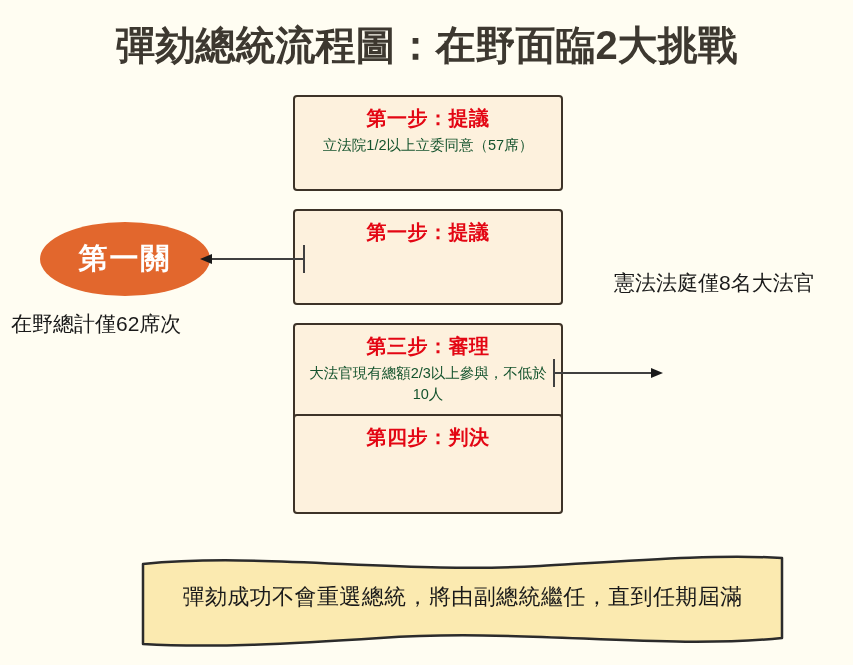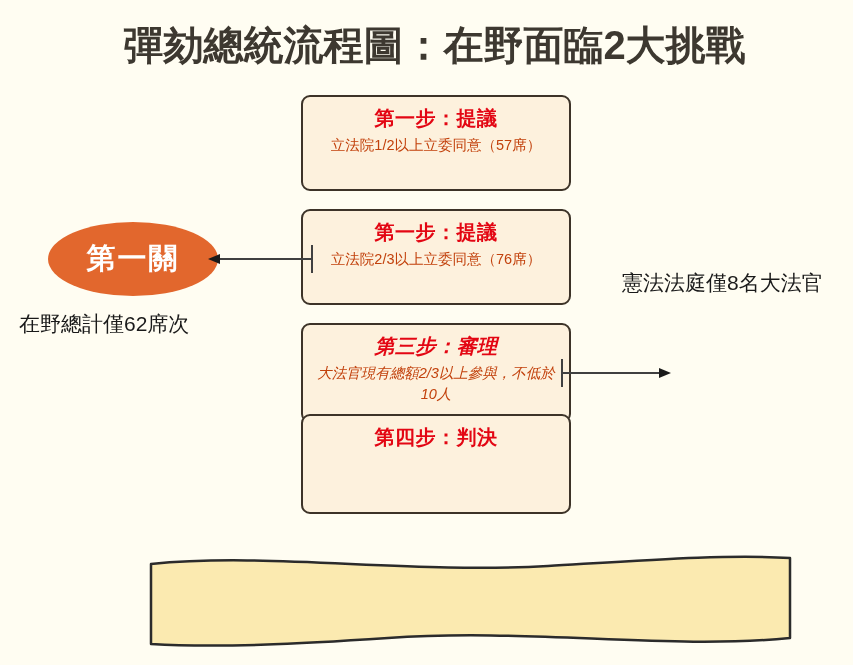--- a/index.html
+++ b/index.html
@@ -11,21 +11,20 @@
     width: 853px;
     height: 665px;
     background: #fffdf2;
     font-family: "Liberation Sans", "DejaVu Sans", sans-serif;
     overflow: hidden;
   }
   #canvas {
     position: relative;
     width: 728px;
     height: 665px;
-    margin-left: 8px;
   }
 
   
   .title {
     position: absolute;
     left: 0;
     top: 22px;
     width: 853px;
     text-align: center;
     font-size: 40px;
@@ -37,43 +36,43 @@
   }
 
   
   .step-box {
     position: absolute;
     left: 293px;
     width: 270px;
     box-sizing: border-box;
     background: #fdf1dd;
     border: 2px solid #3d3328;
-    border-radius: 9px;
+    border-radius: 4px;
     padding: 8px 10px 6px 10px;
   }
   .step-title {
     color: #e30613;
     font-weight: bold;
     font-size: 20px;
     text-align: center;
     line-height: 1.35;
     letter-spacing: 0.5px;
   }
   .step-desc {
-    color: #c2410c;
+    color: #14532d;
     font-size: 14.5px;
     line-height: 1.45;
     margin-top: 3px;
   }
   .step-desc.centered { text-align: center; }
   .step-desc.left { text-align: center; }
 
   #box-1 { top: 95px;  height: 96px; }
   #box-2 { top: 209px; height: 96px; }
-  #box-3 { top: 323px; height: 100px; font-style: italic; }
+  #box-3 { top: 323px; height: 100px; }
   #box-4 { top: 414px; height: 100px; }
 
   
   .gate {
     position: absolute;
     display: flex;
     align-items: center;
     justify-content: center;
     background: #e2672d;
     border-radius: 50%;
@@ -131,21 +130,20 @@
 
   <div class="title">彈劾總統流程圖：在野面臨2大挑戰</div>
 
   <div class="step-box" id="box-1">
     <div class="step-title">第一步：提議</div>
     <div class="step-desc centered">立法院1/2以上立委同意（57席）</div>
   </div>
 
   <div class="step-box" id="box-2">
     <div class="step-title">第一步：提議</div>
-    <div class="step-desc centered">立法院2/3以上立委同意（76席）</div>
   </div>
 
   <div class="step-box" id="box-3">
     <div class="step-title">第三步：審理</div>
     <div class="step-desc left">大法官現有總額2/3以上參與，不低於10人</div>
   </div>
 
   <div class="step-box" id="box-4">
     <div class="step-title">第四步：判決</div>
   </div>
@@ -168,15 +166,16 @@
     <line x1="2" y1="16" x2="101" y2="16" stroke="#404040" stroke-width="2"></line>
     <polygon points="111,16 99,11 99,21" fill="#1a1a1a"></polygon>
     <line x1="2" y1="2" x2="2" y2="30" stroke="#404040" stroke-width="2"></line>
   </svg>
 
   <div id="banner">
     <svg width="645" height="100" viewBox="0 0 645 100">
       <path d="M3,12 C120,0 260,22 400,14 C500,8 580,2 642,6
                L642,86 C520,98 380,76 240,86 C150,92 70,96 3,92 Z" fill="#fbeab0" stroke="#2b2b2b" stroke-width="2.5" stroke-linejoin="round"></path>
     </svg>
+    <div class="banner-text">彈劾成功不會重選總統，將由副總統繼任，直到任期屆滿</div>
   </div>
 
 </div>
 
 </body></html>

